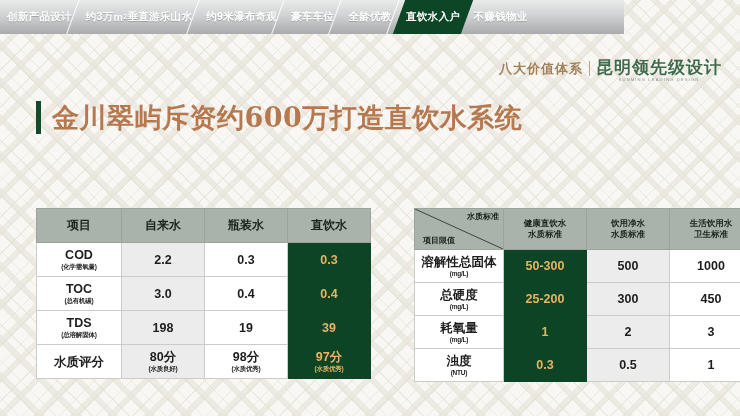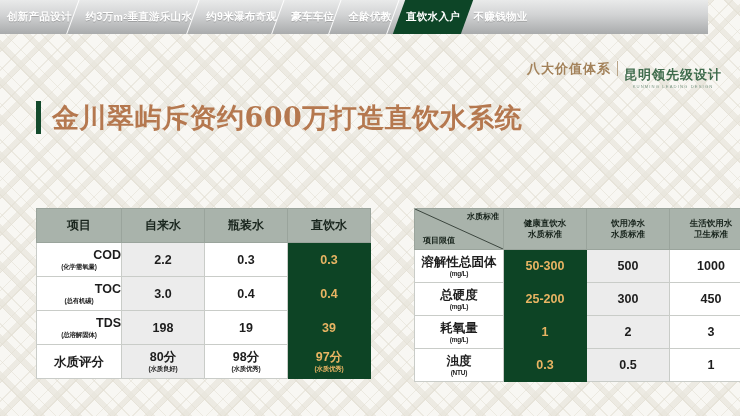--- a/index.html
+++ b/index.html
@@ -32,21 +32,21 @@
         rgba(255,255,255,0) 6px, rgba(255,255,255,0) 26px),
       repeating-linear-gradient(-45deg,
         rgba(233,230,221,0.75) 0px, rgba(233,230,221,0.75) 6px,
         rgba(255,255,255,0) 6px, rgba(255,255,255,0) 26px);
   }
 
   
   .navbar {
     position: absolute;
     top: 0; left: 0;
-    width: 708px;
+    width: 624px;
     height: 34px;
     display: flex;
     background: linear-gradient(to bottom, #e9eaea 0%, #d3d4d5 42%, #a9abac 100%);
     overflow: hidden;
     z-index: 5;
   }
   .nav-tab {
     position: relative;
     height: 34px;
     display: flex;
@@ -113,27 +113,26 @@
     height: 15px;
     background: #b9a488;
     margin: 1px 6px 0 6px;
   }
   .brand-right {
     display: flex;
     flex-direction: column;
     align-items: center;
   }
   .brand-cn {
-    font-size: 13px;
+    font-size: 17px;
     font-weight: bold;
     color: #3f6b4c;
     letter-spacing: 1px;
     line-height: 16px;
     white-space: nowrap;
-    margin-top: 7px;
   }
   .brand-en {
     font-size: 4.2px;
     color: #7e9a88;
     letter-spacing: 1.1px;
     margin-top: 1px;
     white-space: nowrap;
   }
 
   
@@ -213,21 +212,21 @@
     font-size: 12.5px;
     font-weight: bold;
     line-height: 14px;
   }
   .cell-sub {
     font-size: 6.5px;
     font-weight: bold;
     line-height: 9px;
     letter-spacing: -0.2px;
   }
-  .rowlabel .cell-main { font-size: 12.5px; text-align: right; }
+  .rowlabel .cell-main { font-size: 12.5px; }
   .rowlabel-cn .cell-main { font-size: 12.5px; }
 
   
   .t-left td { height: 33px; }
   .t-left .c0 { width: 84px; }
   .t-left .c1, .t-left .c2, .t-left .c3 { width: 82px; }
 
   
   .t-right td { height: 32px; }
   .t-right .c0 { width: 88px; }

